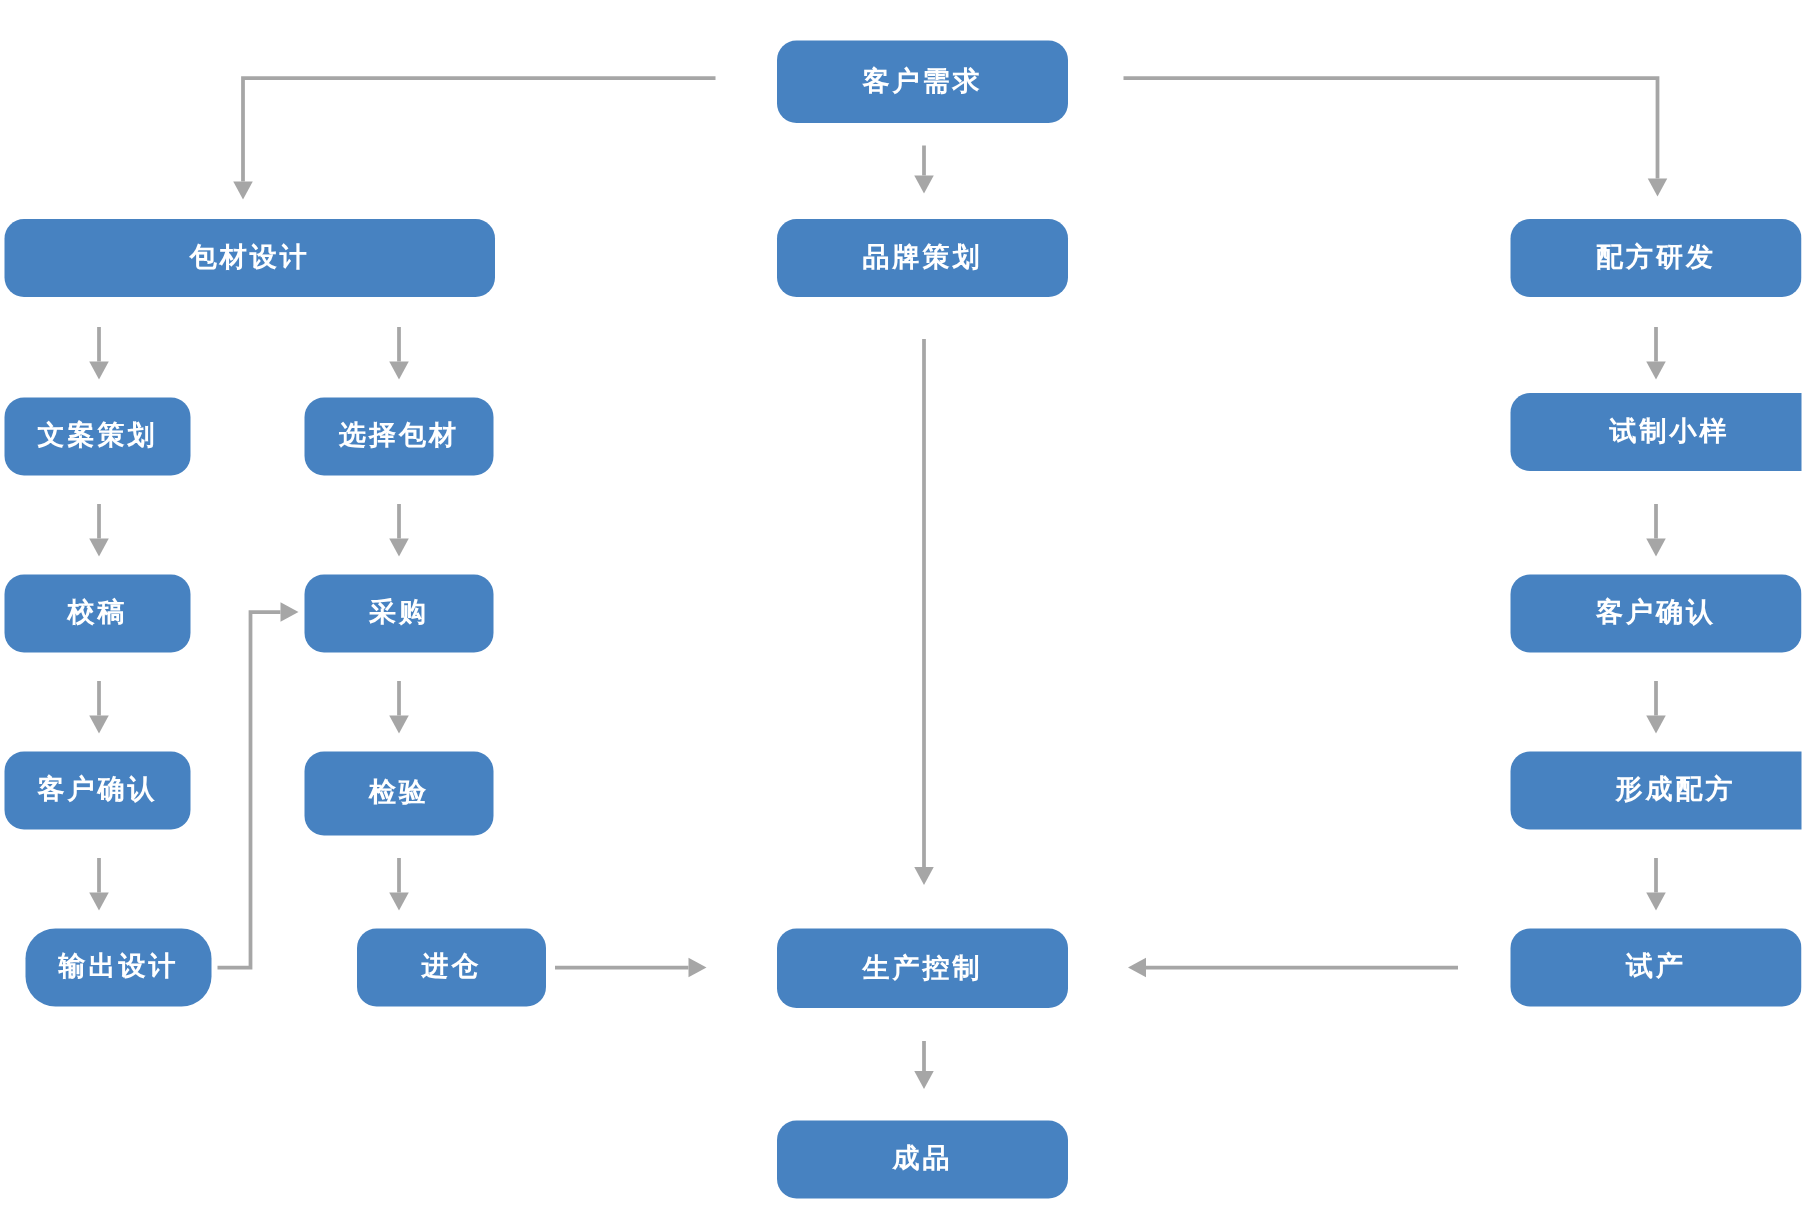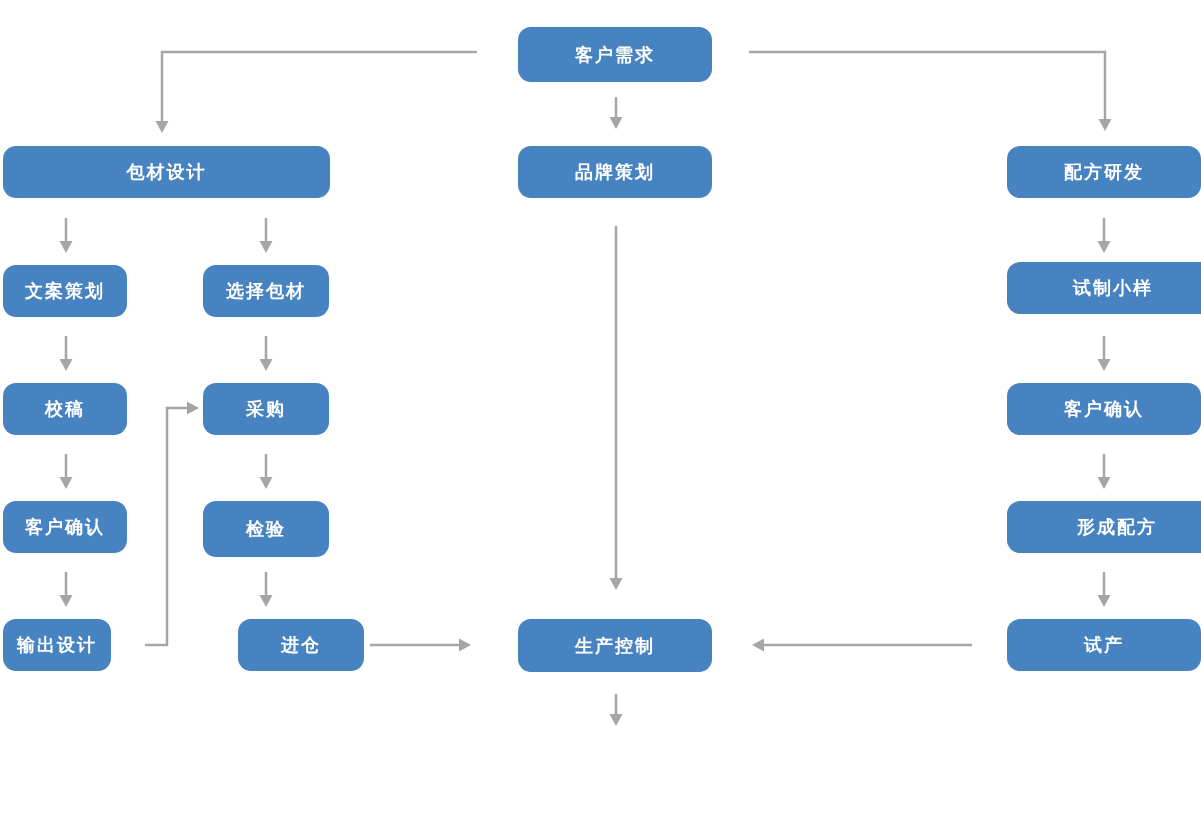--- a/index.html
+++ b/index.html
@@ -190,21 +190,21 @@
   </div>
 
   <div class="node" style="left:3px; top:501px; width:124px; height:52px;">
     <span>客户确认</span>
   </div>
 
   <div class="node" style="left:203px; top:501px; width:126px; height:56px;">
     <span>检验</span>
   </div>
 
-  <div class="node" style="left:3px; top:619px; width:108px; height:52px;">
+  <div class="node" style="left:17px; top:619px; width:124px; height:52px;border-radius:20px;">
     <span>输出设计</span>
   </div>
 
   <div class="node" style="left:203px; top:619px; width:126px; height:52px;margin-left:35px;">
     <span>进仓</span>
   </div>
 
   <div class="node" style="left:1007px; top:262px; width:212px; height:52px;">
     <span>试制小样</span>
   </div>
@@ -218,14 +218,17 @@
   </div>
 
   <div class="node" style="left:1007px; top:619px; width:194px; height:52px;">
     <span>试产</span>
   </div>
 
   <div class="node" style="left:518px; top:619px; width:194px; height:53px;">
     <span>生产控制</span>
   </div>
 
+  <div class="node" style="left:518px; top:747px; width:194px; height:52px;">
+    <span>成品</span>
+  </div>
 
 </div>
 
 </body></html>

